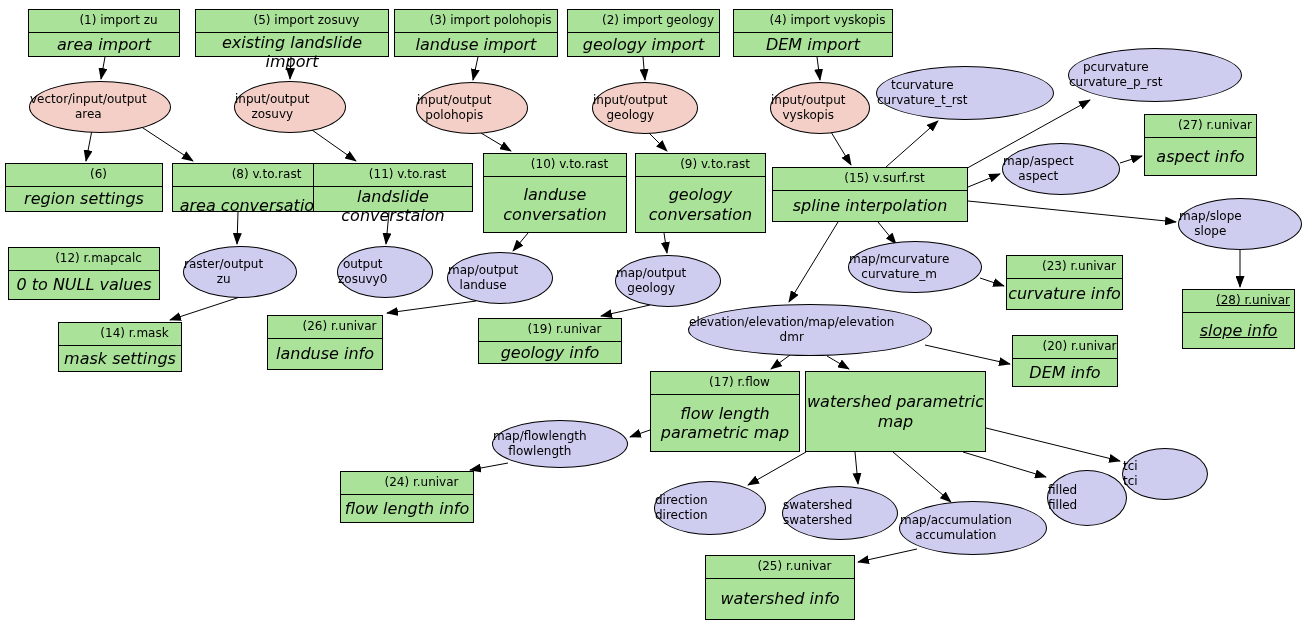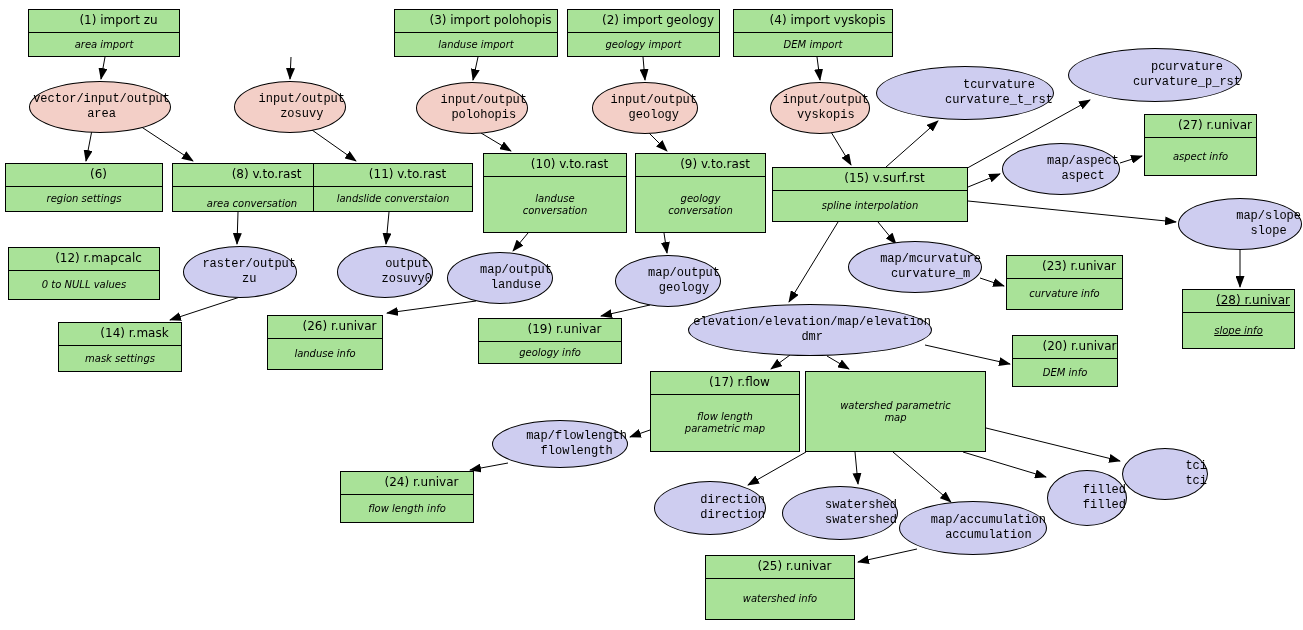--- a/index.html
+++ b/index.html
@@ -19,27 +19,27 @@
   }
   .module-title{
     flex:0 0 22px;
     border-bottom:1px solid #000;
     display:flex;align-items:center;justify-content:center;
     font-size:12px;line-height:1.1;white-space:nowrap;padding-left:29px;
   }
   .module-subtitle{
     flex:1 1 auto;
     display:flex;align-items:center;justify-content:center;
-    font-style:italic;font-size:10px;line-height:1.2;
+    font-style:italic;font-size:16px;line-height:1.2;
     text-align:center;white-space:pre-line;
   }
   .data-node{
     border:1px solid #000;
     border-radius:50%;
-    display:flex;align-items:center;justify-content:flex-end;font-family:Liberation Mono, monospace;
+    display:flex;align-items:center;justify-content:flex-start;
   }
   .data-node.vector{background:var(--vector-fill,#f3cfc7);}
   .data-node.raster{background:var(--raster-fill,#cecdf0);}
   .data-label{
     font-size:12px;line-height:1.25;text-align:center;white-space:pre-line;
   }
 </style>
 </head>
 <body>
 
@@ -86,20 +86,24 @@
       <line x1="650" y1="305" x2="601" y2="316" stroke="#000000" stroke-width="1" marker-end="url(#arrowhead)"></line>
       <line x1="238" y1="212" x2="237" y2="244" stroke="#000000" stroke-width="1" marker-end="url(#arrowhead)"></line>
       <line x1="389" y1="212" x2="386" y2="244" stroke="#000000" stroke-width="1" marker-end="url(#arrowhead)"></line>
       <line x1="528" y1="233" x2="513" y2="251" stroke="#000000" stroke-width="1" marker-end="url(#arrowhead)"></line>
       <line x1="664" y1="233" x2="667" y2="253" stroke="#000000" stroke-width="1" marker-end="url(#arrowhead)"></line>
     </svg>
 <div class="node module" style="left: 28px; top: 9px; width: 152px; height: 48px;">
       <div class="module-title">(1) import zu</div>
       <div class="module-subtitle">area import</div>
     </div>
+    <div class="node module" style="left: 195px; top: 9px; width: 194px; height: 48px;">
+      <div class="module-title">(5) import zosuvy</div>
+      <div class="module-subtitle">existing landslide import</div>
+    </div>
     <div class="node module" style="left: 394px; top: 9px; width: 164px; height: 48px;">
       <div class="module-title">(3) import polohopis</div>
       <div class="module-subtitle">landuse import</div>
     </div>
     <div class="node module" style="left: 567px; top: 9px; width: 153px; height: 48px;">
       <div class="module-title">(2) import geology</div>
       <div class="module-subtitle">geology import</div>
     </div>
     <div class="node module" style="left: 733px; top: 9px; width: 160px; height: 48px;">
       <div class="module-title">(4) import vyskopis</div>

